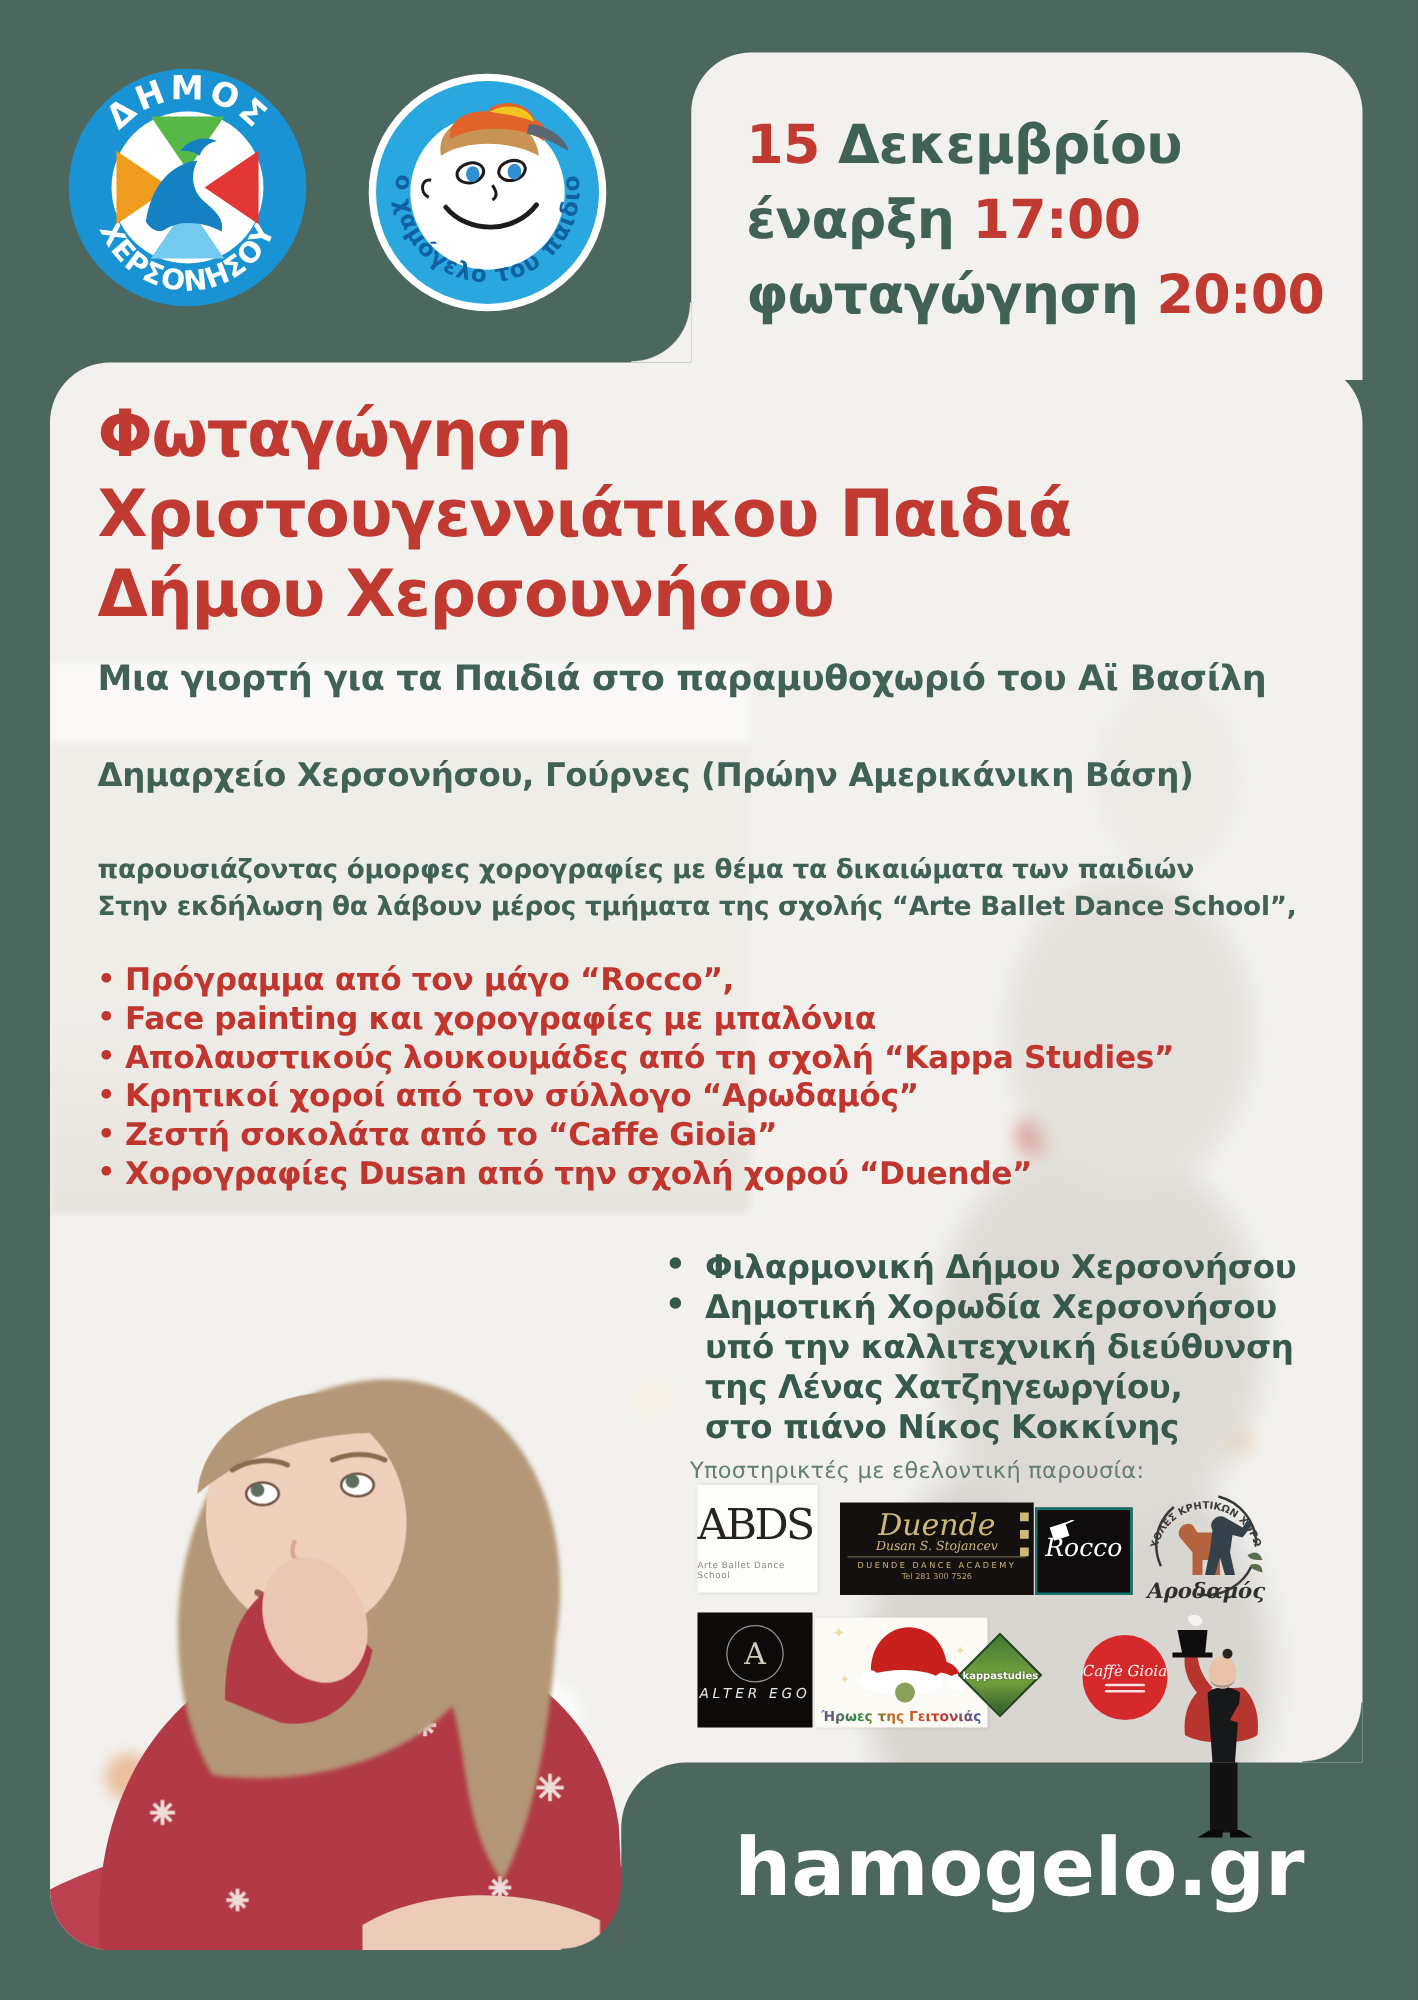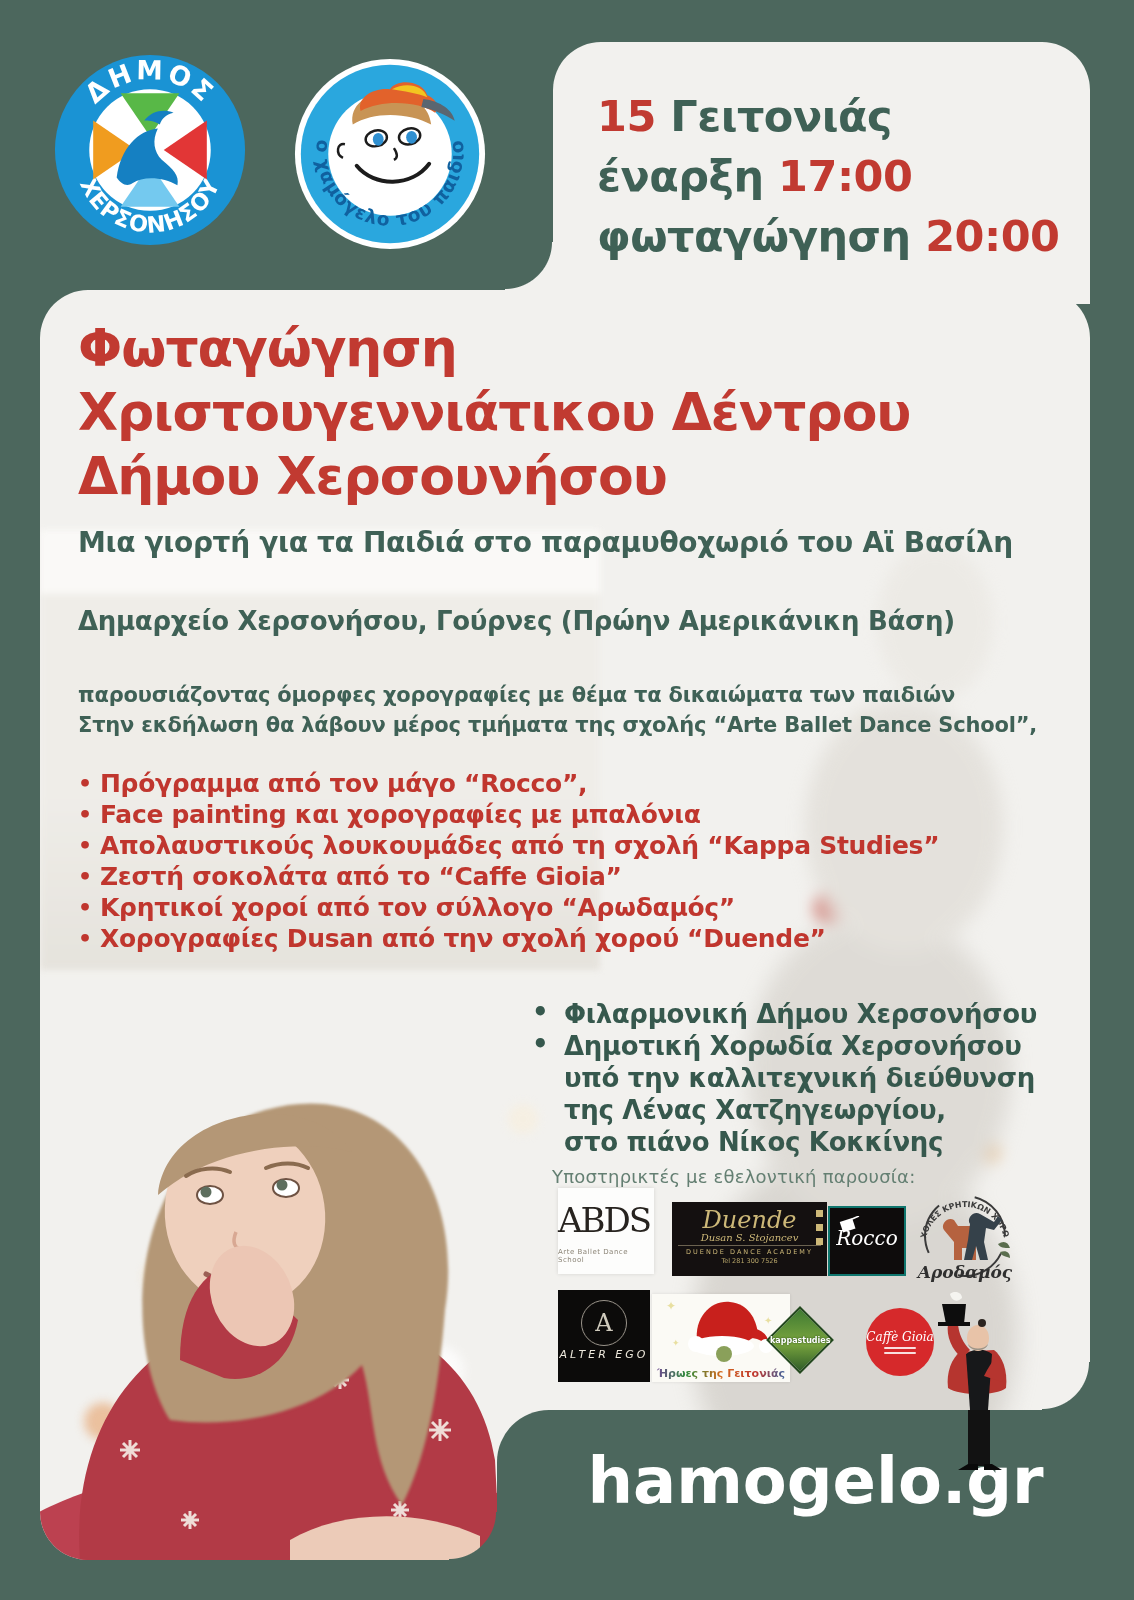--- a/index.html
+++ b/index.html
@@ -105,21 +105,21 @@
   .sp-kappa .dia{position:absolute;left:6px;top:6px;width:48px;height:48px;transform:rotate(45deg);
     background:linear-gradient(135deg,#3f7a33,#7aa53e 55%,#2e5c28);border:2px solid #24491f;box-sizing:border-box;}
   .sp-kappa .lbl{position:absolute;left:0;right:0;top:26px;text-align:center;font-size:8px;color:#fff;text-shadow:0 0 2px #1c3a18;font-weight:bold;}
   .sp-gioia{left:826px;top:1018px;width:68px;height:68px;background:#d6292b;border-radius:50%;text-align:center;color:#fff;}
   .sp-gioia .scr{font-family:"DejaVu Serif","Liberation Serif",serif;font-style:italic;font-size:12px;margin-top:22px;}
   .sp-gioia .sq1,.sp-gioia .sq2{display:block;height:2px;background:rgba(255,255,255,.85);margin:3px 18px 0;border-radius:2px;}
 
   
   .footer{left:497px;top:1410px;width:637px;height:190px;background:var(--bg);
     border-top-left-radius:52px;z-index:7;text-align:center;}
-  .website{margin-top:34px;font-size:64px;font-weight:bold;color:#fff;letter-spacing:0;}
+  .website{margin-top:48px;font-size:64px;font-weight:bold;color:#fff;letter-spacing:0;}
   .fillet-br{left:1042px;top:1362px;width:48px;height:48px;z-index:6;
     background:radial-gradient(48px at 0px 0px, rgba(0,0,0,0) 46.5px, var(--bg) 47.5px);}
   .fillet-bl{left:449px;top:1512px;width:48px;height:48px;z-index:6;
     background:radial-gradient(48px at 0px 0px, rgba(0,0,0,0) 46.5px, var(--bg) 47.5px);}
 
   .photo-girl{left:0;top:690px;width:480px;height:580px;z-index:4;}
   .magician{left:912px;top:1292px;width:132px;height:180px;z-index:8;}
 </style>
 </head>
 <body>
@@ -169,21 +169,21 @@
       <ellipse cx="-12" cy="-15" rx="5.5" ry="6.5" fill="#2f8fd0"></ellipse>
       <ellipse cx="22" cy="-17" rx="5.5" ry="6.5" fill="#2f8fd0"></ellipse>
       <path d="M 4,-6 C 8,0 8,4 4,6" fill="none" stroke="#1c1c1c" stroke-width="2.5"></path>
       <path d="M -34,12 C -16,34 22,34 40,10" fill="none" stroke="#1c1c1c" stroke-width="4" stroke-linecap="round"></path>
       <path d="M -46,-10 C -54,-12 -56,0 -48,4" fill="none" stroke="#1c1c1c" stroke-width="2.5"></path>
     </svg>
   </div>
 
   <div class="abs tab">
     <div class="tab-inner">
-      <div><span class="t-red">15</span><span> Γειτονιάς</span></div>
+      <div><span class="t-red">15</span><span> Δεκεμβρίου</span></div>
       <div><span>έναρξη </span><span class="t-red">17:00</span></div>
       <div><span>φωταγώγηση </span><span class="t-red">20:00</span></div>
     </div>
   </div>
   <div class="abs fillet-tab"></div>
 
   <div class="abs card">
     <div class="bg-mantle"></div>
     <div class="bg-tree"></div>
     <div class="bg-bokeh"></div>
@@ -224,36 +224,36 @@
       <circle cx="242" cy="205" r="5.5" fill="#5d6e5e"></circle>
       <path d="M196,252 C192,262 194,268 202,270" fill="none" stroke="#d8a893" stroke-width="3.5"></path>
       <path d="M166,294 Q202,316 242,298" fill="none" stroke="#9c5f55" stroke-width="5" stroke-linecap="round"></path>
       <path d="M140,380 C140,320 162,292 196,282 L258,340 C250,384 216,404 184,398 Z" fill="#b23a46"></path>
       <ellipse cx="212" cy="316" rx="40" ry="52" fill="#ecc6b4" transform="rotate(-24 212 316)"></ellipse>
       <path d="M250,560 C300,530 380,528 440,556 L440,580 L250,580 Z" fill="#eccbb8"></path>
     </svg>
 
     <div class="abs title">
       <div>Φωταγώγηση</div>
-      <div>Χριστουγεννιάτικου Δέντρου</div>
+      <div>Χριστουγεννιάτικου Παιδιά</div>
       <div>Δήμου Χερσουνήσου</div>
     </div>
     <div class="abs subtitle">Μια γιορτή για τα Παιδιά στο παραμυθοχωριό του Αϊ Βασίλη</div>
     <div class="abs location">Δημαρχείο Χερσονήσου, Γούρνες (Πρώην Αμερικάνικη Βάση)</div>
     <div class="abs descr">
       <div>παρουσιάζοντας όμορφες χορογραφίες με θέμα τα δικαιώματα των παιδιών</div>
       <div>Στην εκδήλωση θα λάβουν μέρος τμήματα της σχολής “Arte Ballet Dance School”,</div>
     </div>
 
     <div class="abs redlist">
       <div>Πρόγραμμα από τον μάγο “Rocco”,</div>
       <div>Face painting και χορογραφίες με μπαλόνια</div>
       <div>Απολαυστικούς λουκουμάδες από τη σχολή “Kappa Studies”</div>
+      <div>Κρητικοί χοροί από τον σύλλογο “Αρωδαμός”</div>
       <div>Ζεστή σοκολάτα από το “Caffe Gioia”</div>
-      <div>Κρητικοί χοροί από τον σύλλογο “Αρωδαμός”</div>
       <div>Χορογραφίες Dusan από την σχολή χορού “Duende”</div>
     </div>
 
     <div class="abs supporters">Υποστηρικτές με εθελοντική παρουσία:</div>
 
     <div class="abs musiclist">
       <div class="m-line dotted">Φιλαρμονική Δήμου Χερσονήσου</div>
       <div class="m-line dotted">Δημοτική Χορωδία Χερσονήσου</div>
       <div class="m-line">υπό την καλλιτεχνική διεύθυνση</div>
       <div class="m-line">της Λένας Χατζηγεωργίου,</div>

